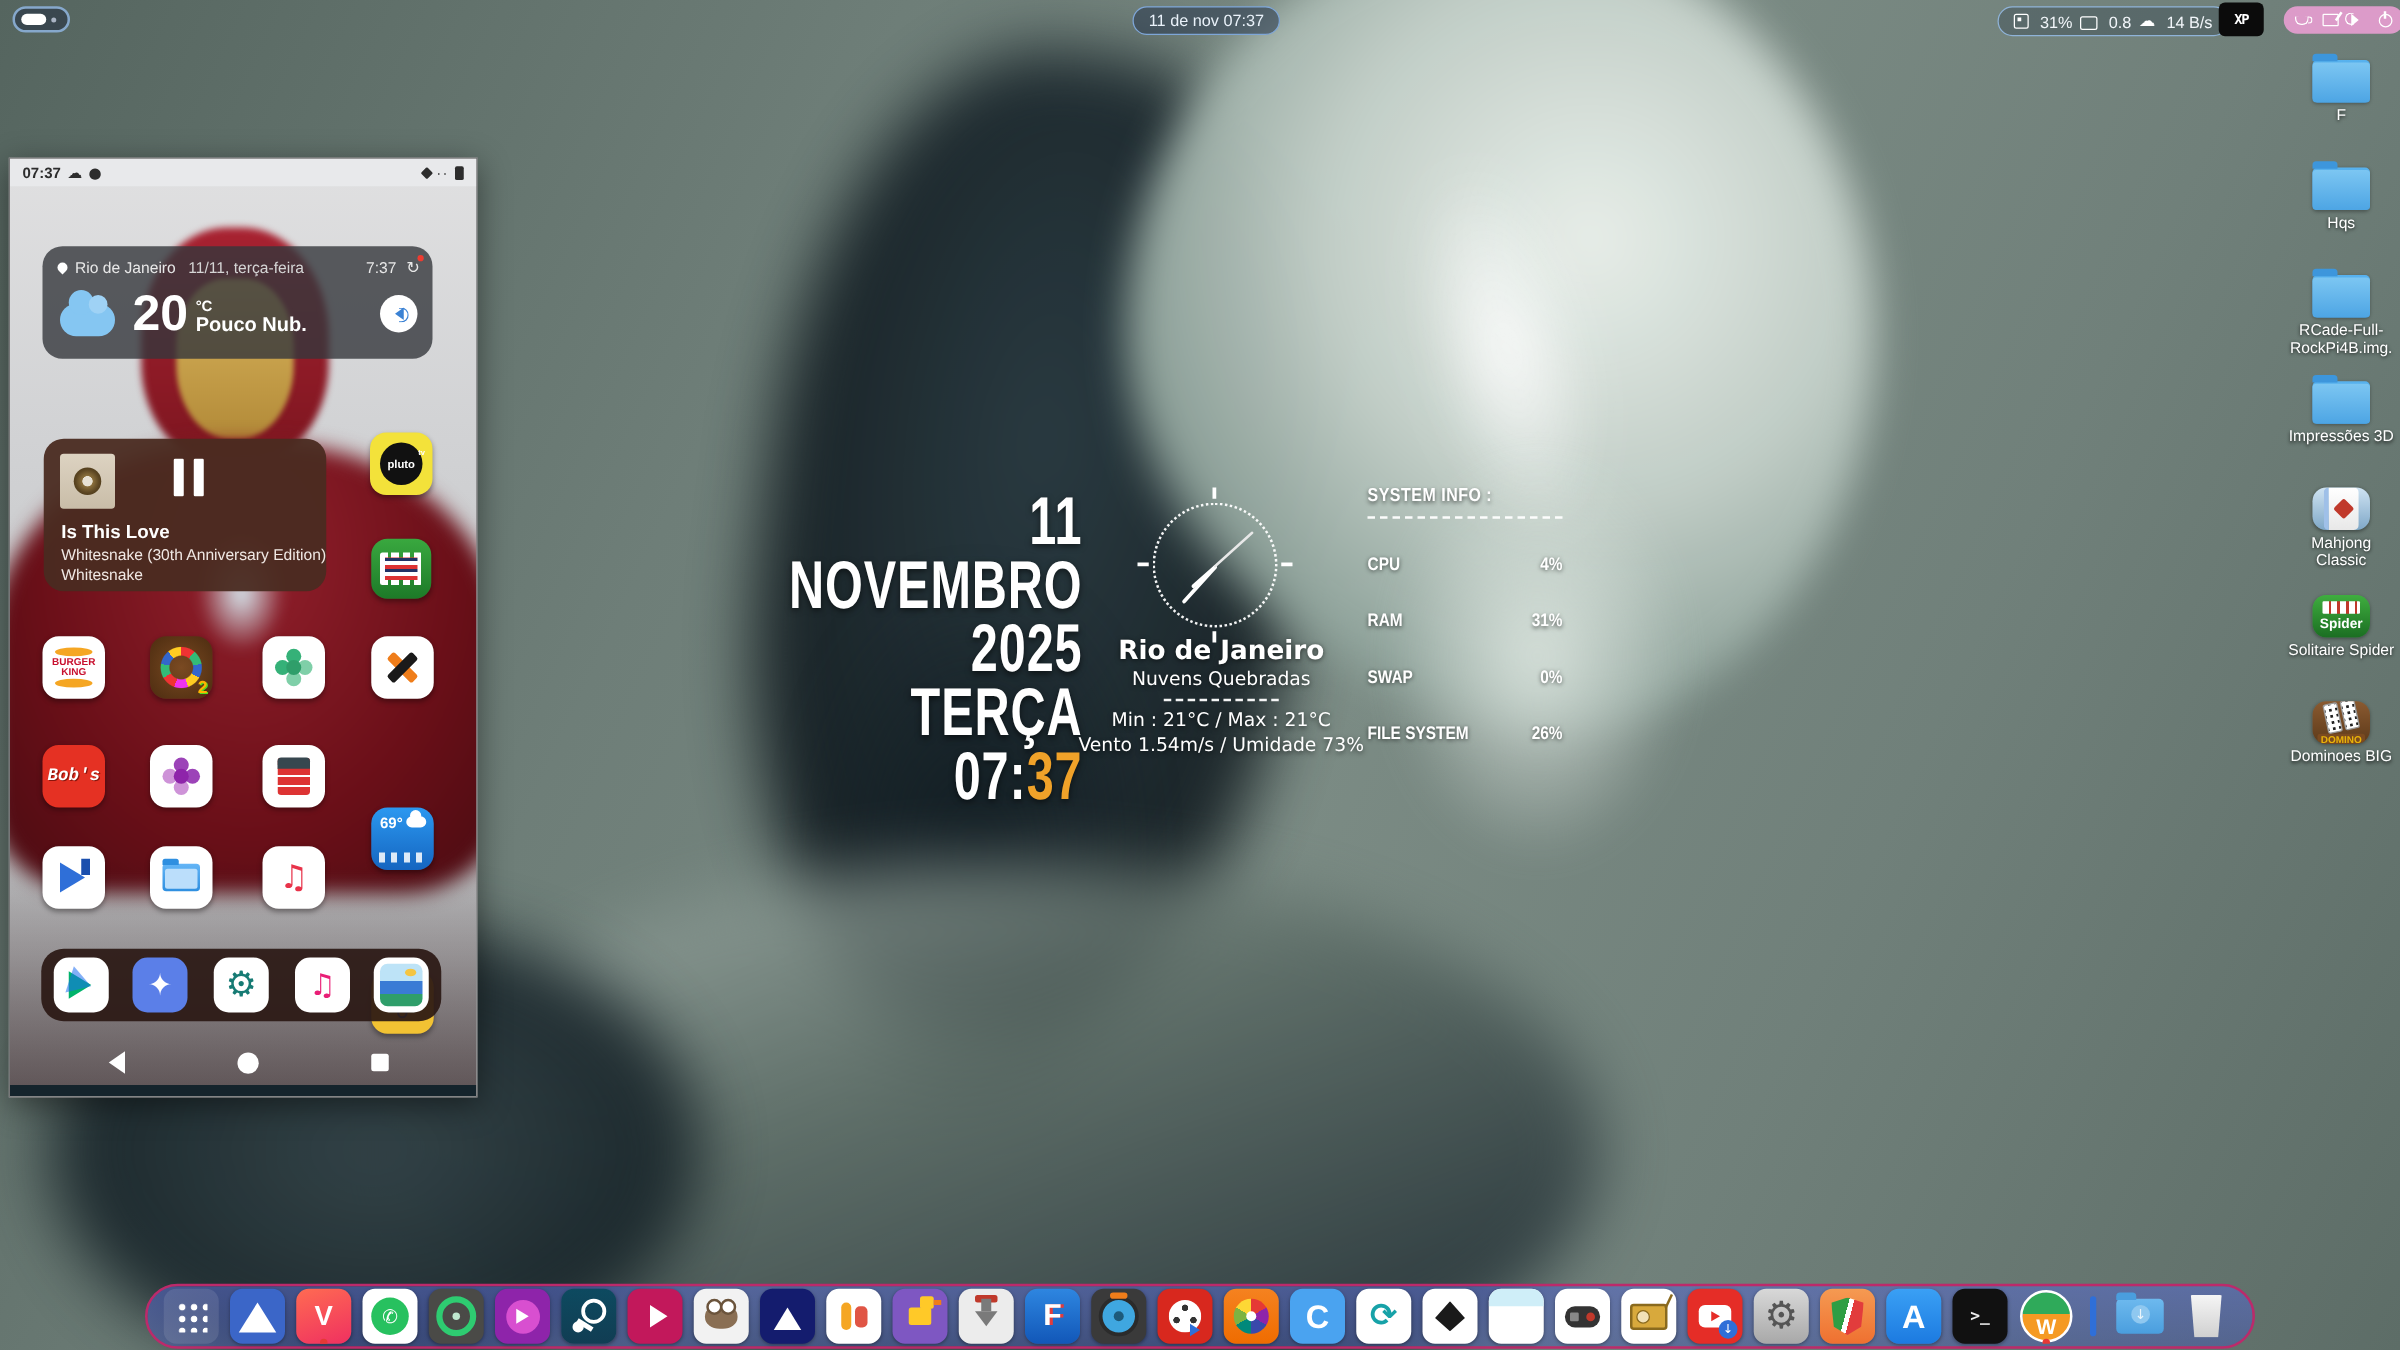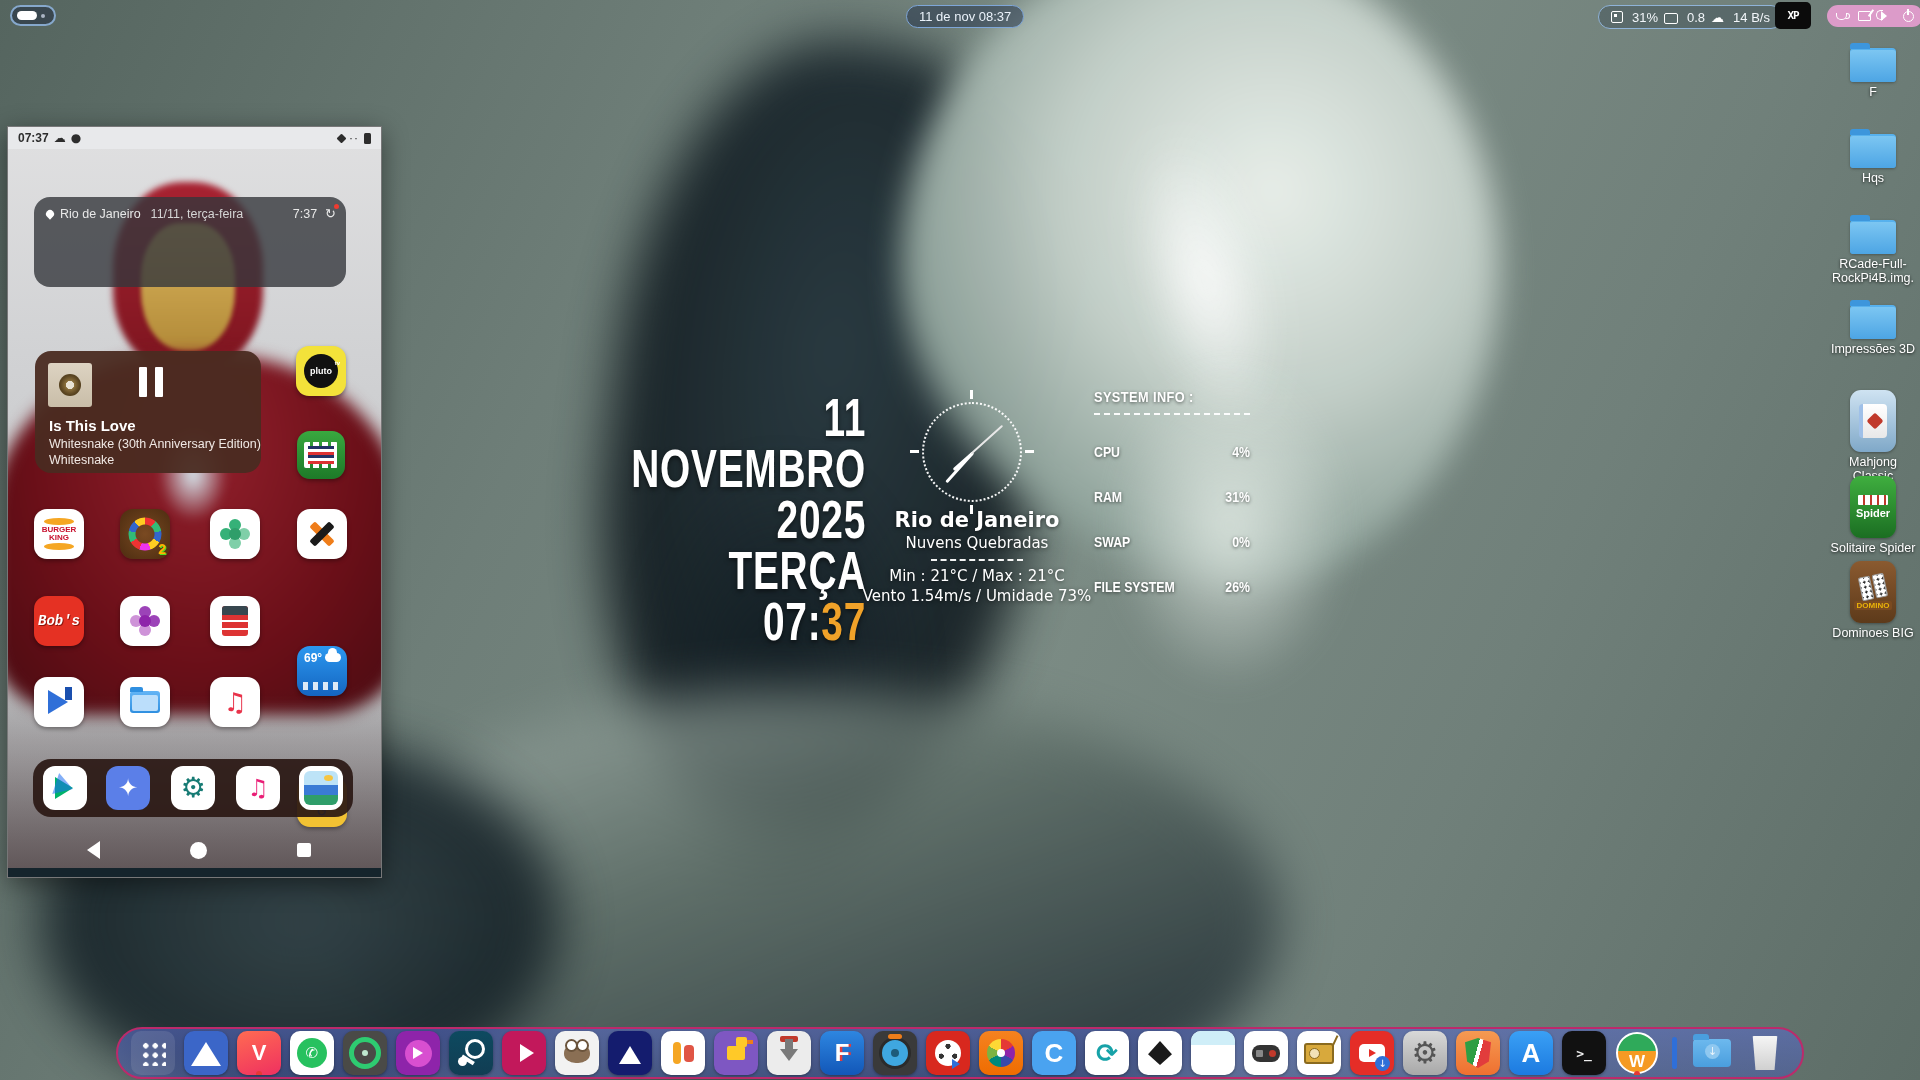--- a/index.html
+++ b/index.html
@@ -207,21 +207,21 @@
   .sysrow{display:flex;justify-content:space-between;margin-top:29px;font-size:14.5px;}
   .sysrow span{transform:scaleX(.85);}
   .sysrow .lb{transform-origin:0 50%;}
   .sysrow .vl{transform-origin:100% 50%;}
   
   .dicon{position:absolute;left:1817px;width:112px;text-align:center;color:#fff;z-index:8;cursor:default;}
   .dicon .lab{font-size:12.5px;margin-top:3px;line-height:14px;text-shadow:0 1px 3px rgba(0,0,0,.8);overflow-wrap:anywhere;}
   .dfold{margin:0 auto;width:46px;height:34px;background:linear-gradient(#58b2ee,#3d96dc);border-radius:4px;position:relative;box-shadow:0 1px 3px rgba(0,0,0,.3);}
   .dfold::before{content:"";position:absolute;left:0;top:-5px;width:20px;height:6px;background:#3d96dc;border-radius:3px 3px 0 0;}
   .dfold::after{content:"";position:absolute;left:0;top:2px;width:46px;height:32px;background:linear-gradient(#7cc6f2,#4da5e4);border-radius:3px;}
-  .dapp{margin:0 auto;width:46px;height:62px;border-radius:11px;display:flex;align-items:center;justify-content:center;box-shadow:0 1px 3px rgba(0,0,0,.35);overflow:hidden;position:relative;}
+  .dapp{margin:0 auto;width:46px;height:34px;border-radius:11px;display:flex;align-items:center;justify-content:center;box-shadow:0 1px 3px rgba(0,0,0,.35);overflow:hidden;position:relative;}
   .mah{background:linear-gradient(#cfe3f2,#7fa8c8);}
   .mah .tile{width:24px;height:34px;background:linear-gradient(#fff,#e8e8e8);border-radius:4px;border-left:4px solid #9fc0e8;display:flex;align-items:center;justify-content:center;}
   .mah .gl{width:12px;height:12px;background:#c0392b;border-radius:2px;transform:rotate(45deg);}
   .spi{background:linear-gradient(#3fae3f,#1b6e22);flex-direction:column;gap:2px;color:#fff;}
   .spi .mini{width:30px;height:10px;background:repeating-linear-gradient(90deg,#fff 0 5px,#c0392b 5px 7px);border-radius:1px;}
   .spi .tx{font-size:11px;font-weight:bold;}
   .dom{background:linear-gradient(#8a5a30,#5d3a1a);flex-direction:column;color:#eab308;}
   .dom .dset{display:flex;gap:2px;transform:rotate(-12deg);}
   .dom .dtile{width:10px;height:22px;background:#fff;border-radius:2px;border:1px solid #999;
      background-image:radial-gradient(#222 1.1px,transparent 1.3px);background-size:5px 5px;background-position:2px 2px;}
@@ -327,21 +327,21 @@
 <div class="bgshape bg-neck"></div>
 <div class="bgshape bg-chest"></div>
 <div class="bgshape bg-shoulder"></div>
 
 <div class="abs topbar">
   <div class="pill win-pill">
     <span class="w"></span>
     <span class="d"></span>
   </div>
   <div class="pill clock-pill">
-    <span>11 de nov 08:37</span>
+    <span>11 de nov 07:37</span>
   </div>
   <div class="pill stats-pill">
     <span class="ic ic-cpu"></span>
     <span>31%</span>
     <span class="ic ic-mon"></span>
     <span>0.8</span>
     <span class="ic ic-cloud">☁</span>
     <span>14 B/s</span>
   </div>
   <div class="abs xp-tray">
@@ -373,20 +373,31 @@
     <span class="p-batt"></span>
   </div>
 
   <div class="wwidget">
     <div class="wrow1">
       <span class="wpin"></span>
       <span>Rio de Janeiro</span>
       <span class="wdate">11/11, terça-feira</span>
       <span class="wtime">7:37</span>
       <span class="wrefresh">↻</span>
+    </div>
+    <div class="wrow2">
+      <span class="cloudicon"></span>
+      <span class="wtemp">20</span>
+      <span class="wcol">
+        <span class="wunit">°C</span>
+        <span class="wcond">Pouco Nub.</span>
+      </span>
+      <span class="wspeak">
+          <span class="spk"></span>
+        </span>
     </div>
   </div>
 
   <div class="mwidget">
     <div class="malbum"></div>
     <div class="mpause">
         <i></i>
         <i></i>
       </div>
     <div class="mtitle">Is This Love</div>

